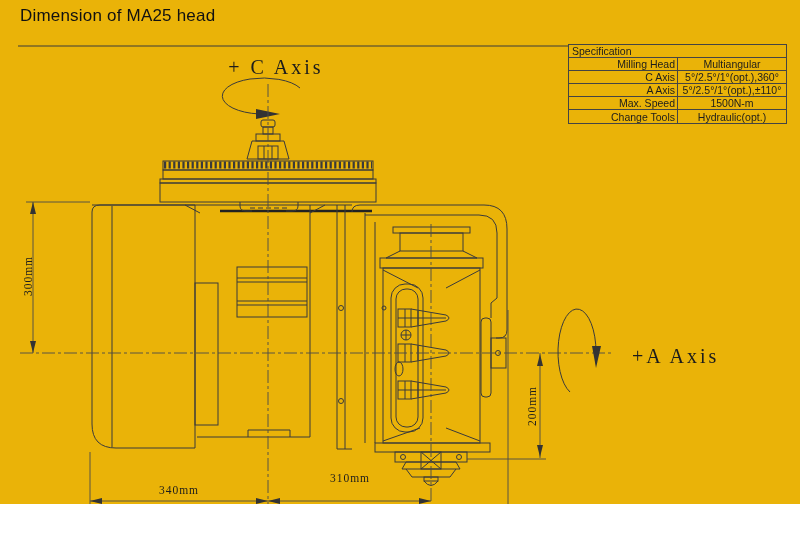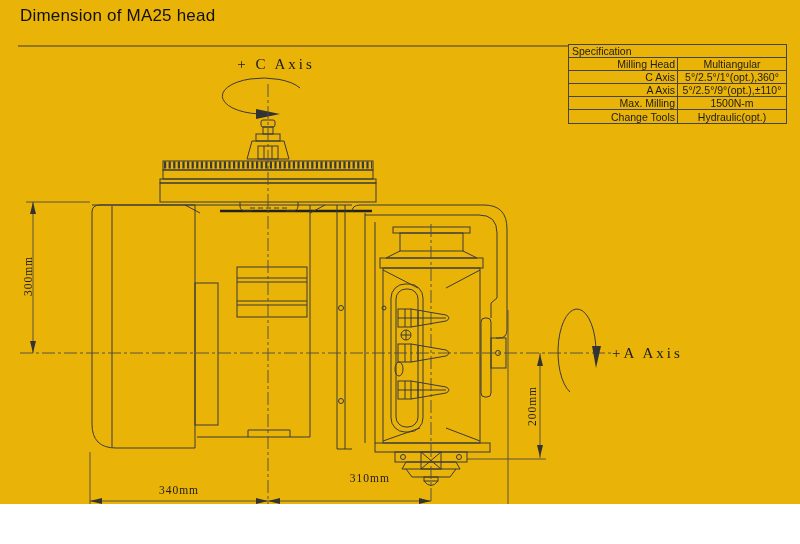--- a/index.html
+++ b/index.html
@@ -6,21 +6,21 @@
   #stage{position:relative;width:800px;height:504px;background:#eab308;overflow:hidden;
          font-family:"Liberation Sans",sans-serif;}
   svg{position:absolute;left:0;top:0;}
   .ln{stroke:#3a3a3a;stroke-width:1;fill:none;}
   .thk{stroke:#222;stroke-width:2.6;fill:none;}
   .cl{stroke:#4a4a4a;stroke-width:0.9;fill:none;stroke-dasharray:13 3 3 3;}
   .dim{stroke:#4a4a4a;stroke-width:0.9;fill:none;}
   .arr{fill:#333;stroke:none;}
   .serr{stroke:#3a3a3a;stroke-width:7;fill:none;stroke-dasharray:2.2 2.4;}
   .lbl{position:absolute;color:#1c1c1c;font-family:"Liberation Serif",serif;white-space:nowrap;}
-  .axis-lbl{font-size:15px;letter-spacing:3px;}
+  .axis-lbl{font-size:20px;letter-spacing:3px;}
   .dim-lbl{font-size:11.5px;letter-spacing:1px;text-align:center;}
   .rot{transform:rotate(-90deg);transform-origin:center;}
   #page-title{position:absolute;left:20px;top:6px;font-size:17px;color:#111;
               font-family:"Liberation Sans",sans-serif;letter-spacing:0.2px;}
   
   #spec-table{position:absolute;left:568px;top:44px;width:219px;border-collapse:collapse;
               font-size:10.5px;color:#1c1c1c;table-layout:fixed;}
   #spec-table td{border:1px solid #444;height:12.1px;padding:0 2px;overflow:hidden;
                  white-space:nowrap;line-height:12px;}
   #spec-table td.lab{width:104px;text-align:right;}
@@ -170,47 +170,47 @@
       <polygon class="arr" points="268,501 256,498 256,504"></polygon>
       <polygon class="arr" points="268,501 280,498 280,504"></polygon>
       <polygon class="arr" points="431,501 419,498 419,504"></polygon>
       <path class="dim" d="M90,526 H508"></path>
       <polygon class="arr" points="90,526 102,523 102,529"></polygon>
       <polygon class="arr" points="508,526 496,523 496,529"></polygon>
     </g>
   </svg>
 
   <div class="lbl axis-lbl" style="left:228px;top:56px;width:96px;text-align:center;">+ C Axis</div>
-  <div class="lbl axis-lbl" style="left:612px;top:345px;width:90px;">+A Axis</div>
+  <div class="lbl axis-lbl" style="left:632px;top:345px;width:90px;">+A Axis</div>
 
   <div class="lbl dim-lbl rot" style="left:5px;top:270px;width:46px;">300mm</div>
   <div class="lbl dim-lbl rot" style="left:509px;top:400px;width:46px;">200mm</div>
   <div class="lbl dim-lbl" style="left:139px;top:484px;width:80px;">340mm</div>
-  <div class="lbl dim-lbl" style="left:310px;top:472px;width:80px;text-align:right;">310mm</div>
+  <div class="lbl dim-lbl" style="left:310px;top:472px;width:80px;">310mm</div>
   <div class="lbl dim-lbl" style="left:260px;top:509px;width:80px;">798mm</div>
 
   <table id="spec-table">
     <tbody>
       <tr>
         <td class="hdr" colspan="2">Specification</td>
       </tr>
       <tr>
         <td class="lab">Milling Head</td>
         <td class="val">Multiangular</td>
       </tr>
       <tr>
         <td class="lab">C Axis</td>
         <td class="val">5°/2.5°/1°(opt.),360°</td>
       </tr>
       <tr>
         <td class="lab">A Axis</td>
-        <td class="val">5°/2.5°/9°(opt.),±110°</td>
-      </tr>
-      <tr>
-        <td class="lab">Max. Milling</td>
+        <td class="val">5°/2.5°/1°(opt.),±110°</td>
+      </tr>
+      <tr>
+        <td class="lab">Max. Speed</td>
         <td class="val">1500N-m</td>
       </tr>
       <tr>
         <td class="lab">Change Tools</td>
         <td class="val">Hydraulic(opt.)</td>
       </tr>
     </tbody>
   </table>
 
 </div>

